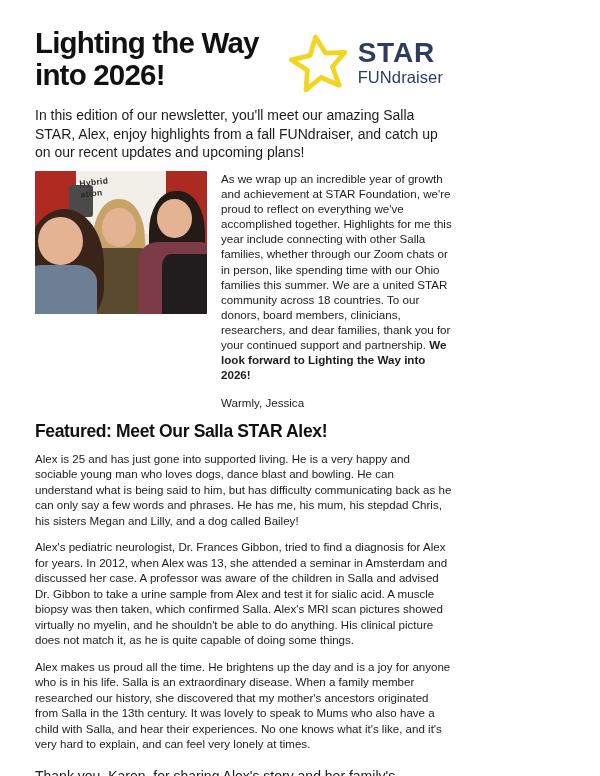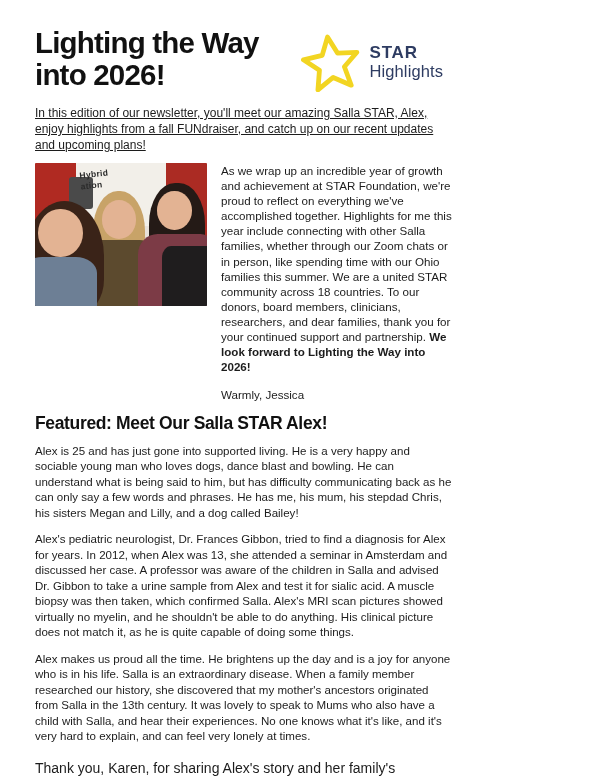--- a/index.html
+++ b/index.html
@@ -14,26 +14,26 @@
 
   
   .header{display:flex;align-items:flex-start;justify-content:space-between;padding-top:27px;}
   .title{
     font-size:29.5px;line-height:1.08;font-weight:bold;letter-spacing:-0.8px;
     color:#111111;margin:0;max-width:320px;
   }
   .logo{display:flex;align-items:center;gap:9px;padding-top:5px;padding-right:10px;}
   .logo-star{width:60px;height:60px;flex:0 0 auto;}
   .logo-text{line-height:1;}
-  .logo-star-word{font-size:17px;font-weight:bold;color:#2e3c62;letter-spacing:0.8px;display:block;}
+  .logo-star-word{font-size:28px;font-weight:bold;color:#2e3c62;letter-spacing:0.8px;display:block;}
   .logo-foundation-word{font-size:16.5px;font-weight:normal;color:#2e3c62;letter-spacing:0.1px;display:block;margin-top:2px;}
 
   
   .intro{
-    font-size:12px;line-height:1.33;margin:14px 0 0 0;color:#1c1c1c;max-width:530px;text-decoration:underline;
+    font-size:14px;line-height:1.33;margin:14px 0 0 0;color:#1c1c1c;max-width:530px;
   }
 
   
   .letter{display:flex;gap:14px;margin-top:9px;}
   .photo-top{
     width:172px;height:143px;flex:0 0 auto;border-radius:1px;overflow:hidden;position:relative;
   }
   .letter-body{flex:1 1 auto;}
   .letter-text{font-size:11.6px;line-height:1.305;margin:0;color:#1c1c1c;}
   .letter-text b{font-weight:bold;}
@@ -163,21 +163,21 @@
     <div class="logo">
       <span class="logo-star">
         <svg viewBox="0 0 100 100" width="60" height="60" aria-hidden="true">
           <g transform="rotate(-8 50 50)">
             <path d="M50 8 L63 37 L95 40 L71 61 L78 93 L50 76 L22 93 L29 61 L5 40 L37 37 Z" fill="none" stroke="#f2d522" stroke-width="8" stroke-linejoin="round"></path>
           </g>
         </svg>
       </span>
       <span class="logo-text">
         <span class="logo-star-word">STAR</span>
-        <span class="logo-foundation-word">Highlights</span>
+        <span class="logo-foundation-word">FUNdraiser</span>
       </span>
     </div>
   </div>
 
   <p class="intro">In this edition of our newsletter, you'll meet our amazing Salla STAR, Alex, enjoy highlights from a fall FUNdraiser, and catch up on our recent updates and upcoming plans!</p>
 
   <div class="letter">
 
     <div class="photo-top">
       <div class="ph crop">

